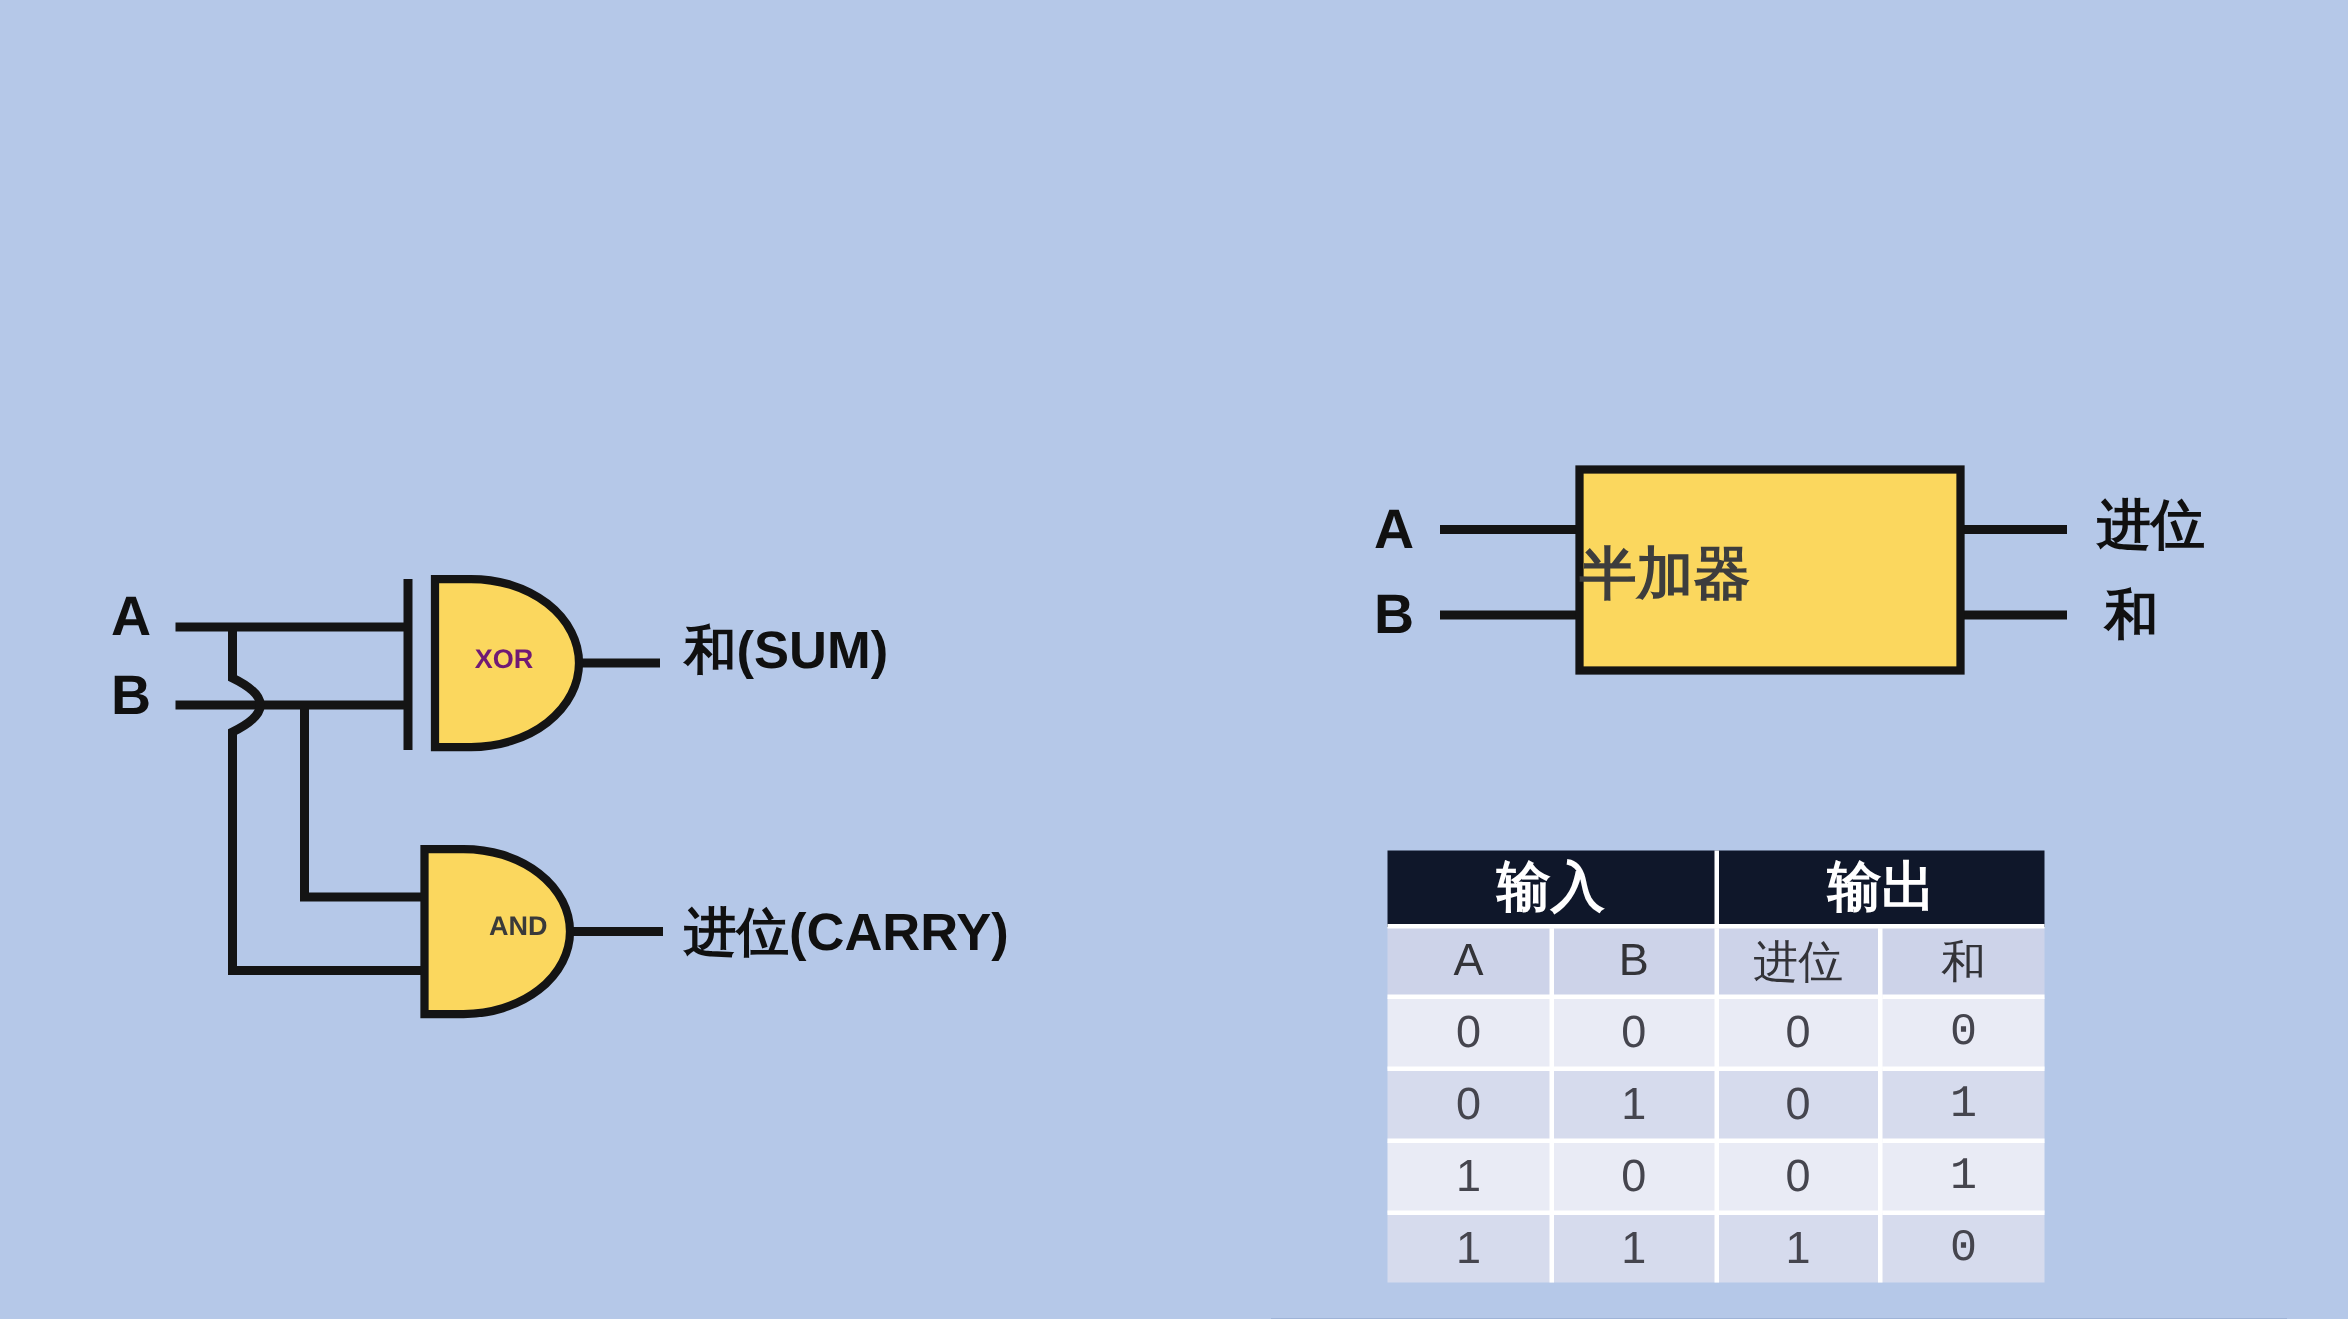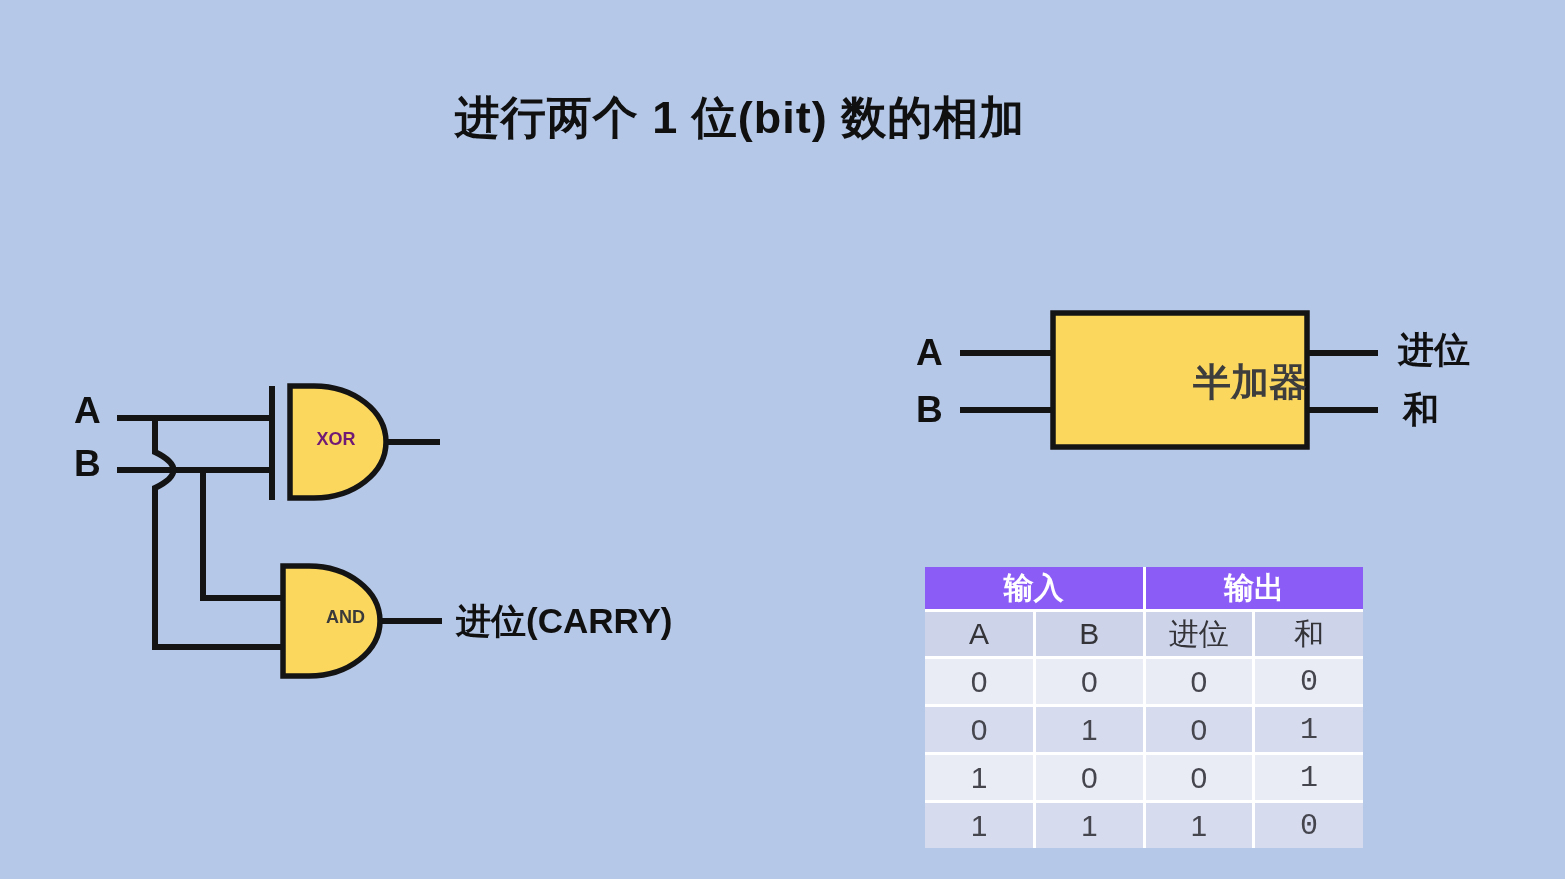--- a/index.html
+++ b/index.html
@@ -17,52 +17,51 @@
   
   .lbl{position:absolute;font-weight:bold;white-space:nowrap;}
   .lbl-a1{left:74px;top:390px;font-size:37px;}
   .lbl-b1{left:74px;top:443px;font-size:37px;}
   .lbl-xor{left:301px;top:429px;width:70px;text-align:center;font-size:18px;color:#701a75;}
   .lbl-and{left:295px;top:607px;width:70px;text-align:right;font-size:18px;color:#3a3a3a;}
   .lbl-sum{left:456px;top:410px;font-size:35px;}
   .lbl-carry{left:456px;top:598px;font-size:35px;}
   .lbl-a2{left:916px;top:332px;font-size:37px;}
   .lbl-b2{left:916px;top:389px;font-size:37px;}
-  .lbl-box{left:1053px;top:357px;width:254px;text-align:right;font-size:38px;font-weight:600;color:#3d3d3d;}
+  .lbl-box{left:1053px;top:357px;width:254px;text-align:left;font-size:38px;font-weight:600;color:#3d3d3d;}
   .lbl-oc{left:1398px;top:326px;font-size:36px;font-weight:600;}
   .lbl-os{left:1403px;top:386px;font-size:36px;font-weight:600;}
 
   .svg-overlay{position:absolute;left:0;top:0;width:1565px;height:879px;}
 
   
   table.truth{
     position:absolute;left:925px;top:567px;width:438px;
     border-collapse:collapse;table-layout:fixed;
   }
   .truth th,.truth td{
     border:3px solid #ffffff;text-align:center;vertical-align:middle;
     padding:0;font-weight:normal;
   }
-  .truth th.gh{background:#8b5cf6;color:#ffffff;font-size:30px;font-weight:bold;height:42px;}
+  .truth th.gh{background:#0f172a;color:#ffffff;font-size:36px;font-weight:bold;height:42px;}
   .truth td.ch{background:#CDD3E9;color:#333338;font-size:30px;height:44px;}
   .truth tr.odd td{background:#E9EBF5;}
   .truth tr.even td{background:#D6DBED;}
   .truth tbody td{font-size:30px;color:#45454e;height:45px;}
   .truth tr th:first-child,.truth tr td:first-child{border-left:none;}
   .truth tr th:last-child,.truth tr td:last-child{border-right:none;font-family:Liberation Mono, monospace;}
   .truth thead tr:first-child th{border-top:none;}
   .truth tbody tr:last-child td{border-bottom:none;}
 </style>
 </head>
 <body>
 
 <div class="canvas">
 
   <div class="hdr">
-    <div class="subtitle">进行两个 1 位(bit) 数的相加</div>
   </div>
 
   <svg class="svg-overlay" viewBox="0 0 1565 879">
     <g stroke="#141414" stroke-width="6" fill="none">
 
       <path d="M117,418 H272"></path>
       <path d="M117,470 H272"></path>
       <path d="M155,418 V452 Q192,470 155,488 V647 H283"></path>
       <path d="M203,470 V598 H283"></path>
       <line x1="272" y1="386" x2="272" y2="500"></line>
@@ -78,20 +77,21 @@
       <path d="M290,386 h24 a72,56 0 0 1 0,112 h-24 z"></path>
       <path d="M283,566 h26 a71,55 0 0 1 0,110 h-26 z"></path>
       <rect x="1053" y="313" width="254" height="134"></rect>
     </g>
   </svg>
 
   <div class="lbl lbl-a1">A</div>
   <div class="lbl lbl-b1">B</div>
   <div class="lbl lbl-xor">XOR</div>
   <div class="lbl lbl-and">AND</div>
+  <div class="lbl lbl-sum">和(SUM)</div>
   <div class="lbl lbl-carry">进位(CARRY)</div>
 
   <div class="lbl lbl-a2">A</div>
   <div class="lbl lbl-b2">B</div>
   <div class="lbl lbl-box">半加器</div>
   <div class="lbl lbl-oc">进位</div>
   <div class="lbl lbl-os">和</div>
 
   <table class="truth">
     <thead>

